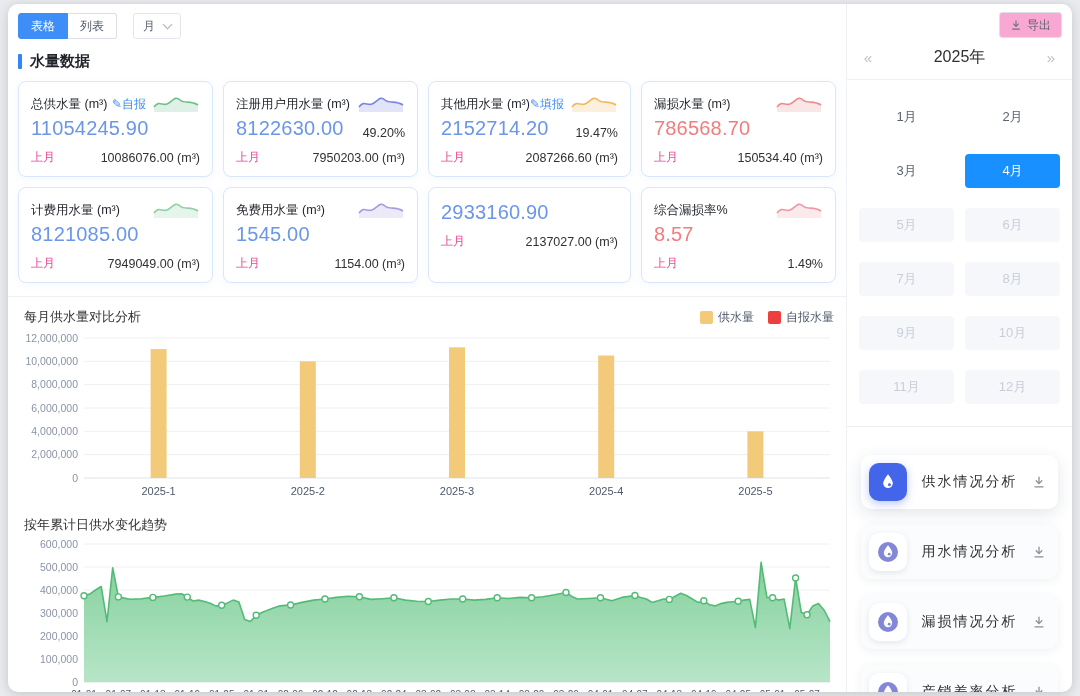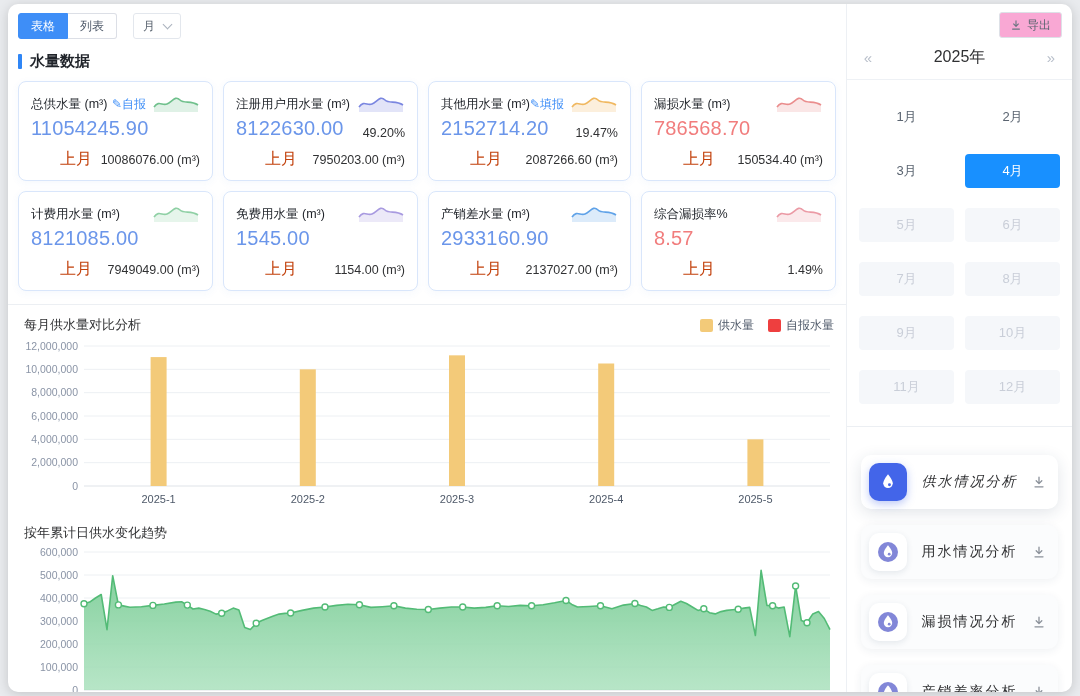--- a/index.html
+++ b/index.html
@@ -26,21 +26,21 @@
   .cards{display:grid;grid-template-columns:repeat(4,1fr);gap:10px;padding:7px 10px 13px;}
   .card{border:1px solid #d9e6fb;border-radius:8px;padding:9px 12px 10px;box-shadow:0 2px 8px rgba(64,112,210,.05);background:#fff;}
   .card-top{display:flex;align-items:flex-end;height:22px;}
   .card-title{font-size:12.5px;color:#1f2329;white-space:nowrap;}
   .spacer{flex:1;}
   .card-link{font-size:12px;color:#3e8ef7;margin-right:6px;white-space:nowrap;cursor:pointer;}
   .card-mid{display:flex;align-items:flex-end;margin-top:3px;height:24px;}
   .card-value{font-size:20px;letter-spacing:.2px;}
   .card-pct{margin-left:auto;font-size:12.5px;color:#303133;}
   .card-bottom{display:flex;align-items:center;margin-top:9px;}
-  .prev-label{color:#c2410c;font-size:16px;margin-left:29px;}
+  .prev-label{color:#ec4899;font-size:12px;}
   .prev-value{margin-left:auto;color:#303133;font-size:12.5px;}
 
   .divider-h{border-top:1px solid #eceff3;}
 
   
   .charts{padding:9px 10px 0;flex:1;}
   .chart-head{display:flex;align-items:center;padding:2px 2px 2px 6px;}
   .chart-title{font-size:13px;color:#303133;}
   .legend{margin-left:auto;display:flex;gap:14px;align-items:center;}
   .legend-item{display:flex;align-items:center;gap:5px;font-size:12px;color:#4e5969;}
@@ -52,21 +52,21 @@
   .btn-export{height:24px;display:flex;align-items:center;gap:5px;padding:0 10px;background:#f9a8d4;border:1px solid #dde1e7;border-radius:3px;font-size:12px;color:#5a6470;cursor:pointer;}
   .cal-header{display:flex;align-items:center;padding:3px 12px 11px;border-bottom:1px solid #eef1f5;}
   .cal-nav{color:#b8bfca;font-size:15px;width:18px;cursor:pointer;text-align:center;}
   .cal-year{flex:1;text-align:center;font-size:16px;color:#303133;}
   .cal-months{display:grid;grid-template-columns:repeat(2,1fr);gap:20px 11px;padding:20px 12px 22px;}
   .cal-month{height:34px;display:flex;align-items:center;justify-content:center;font-size:13px;color:#5a6470;border-radius:4px;cursor:pointer;}
   .cal-month.selected{background:#1890ff;color:#fff;}
   .cal-month.disabled{background:#f5f7fa;color:#c9ced8;}
   .analysis{padding:28px 14px 0;display:flex;flex-direction:column;gap:16px;}
   .abtn{height:54px;border-radius:10px;background:#fbfcfd;box-shadow:0 2px 10px rgba(31,56,88,.07);display:flex;align-items:center;padding:0 12px 0 8px;cursor:pointer;}
-  .abtn.active{background:#fff;box-shadow:0 4px 16px rgba(31,56,88,.13);font-style:italic;}
+  .abtn.active{background:#fff;box-shadow:0 4px 16px rgba(31,56,88,.13);}
   .aicon{width:38px;height:38px;border-radius:10px;display:flex;align-items:center;justify-content:center;background:#fff;box-shadow:0 2px 6px rgba(31,56,88,.10);flex:0 0 auto;}
   .abtn.active .aicon{background:#4365e9;box-shadow:0 3px 8px rgba(67,101,233,.35);}
   .alabel{flex:1;text-align:center;font-size:14px;color:#303133;letter-spacing:2px;}
   .adl{flex:0 0 auto;display:flex;align-items:center;}
 </style>
 </head>
 <body>
 
 <div class="page">
   <div class="main">
@@ -187,28 +187,20 @@
      </div>
      <div class="card-mid">
        <span class="card-value" style="color:#6b96ea">1545.00</span>
      </div>
      <div class="card-bottom">
        <span class="prev-label">上月</span>
        <span class="prev-value">1154.00 (m³)</span>
      </div>
    </div>
    <div class="card">
-     <div class="card-top">
-       <span class="card-title">产销差水量 (m³)</span>
-       <span class="spacer"></span>
-       <svg class="spark" width="48" height="22" viewBox="0 0 48 22">
-         <path d="M2 16 C7 9 10 15 15 13 C20 11 23 4 28 9 C32 13 39 9 46 14 L46 21 L2 21 Z" fill="#5fa2e8" opacity="0.22"></path>
-         <path d="M2 16 C7 9 10 15 15 13 C20 11 23 4 28 9 C32 13 39 9 46 14" fill="none" stroke="#5fa2e8" stroke-width="1.6"></path>
-       </svg>
-     </div>
      <div class="card-mid">
        <span class="card-value" style="color:#6b96ea">2933160.90</span>
      </div>
      <div class="card-bottom">
        <span class="prev-label">上月</span>
        <span class="prev-value">2137027.00 (m³)</span>
      </div>
    </div>
    <div class="card">
      <div class="card-top">

